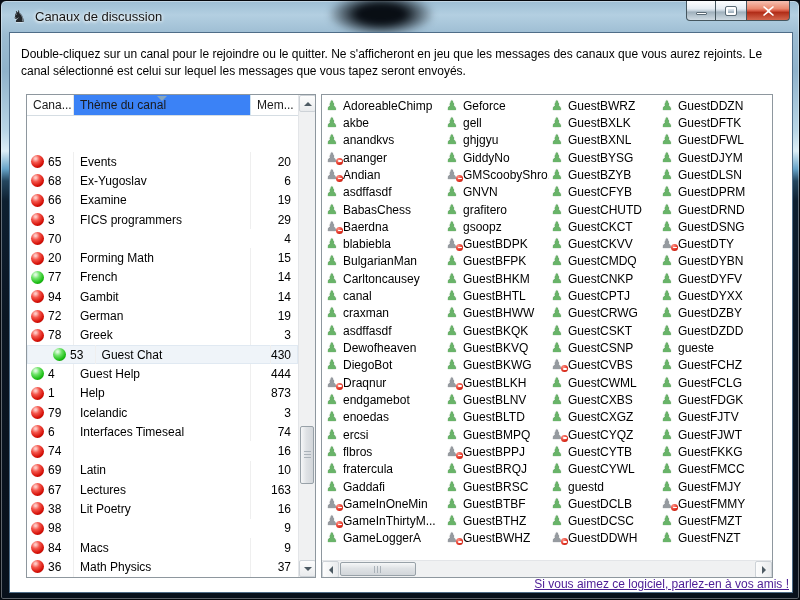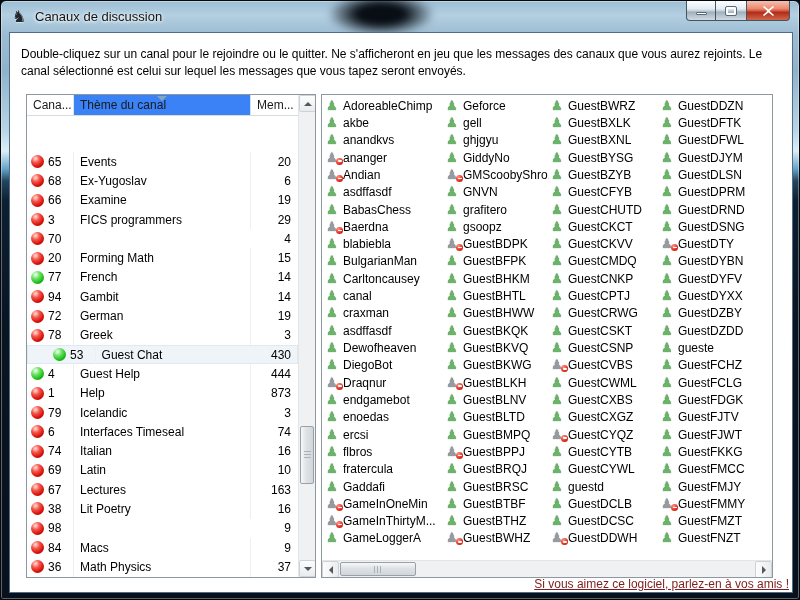--- a/index.html
+++ b/index.html
@@ -67,21 +67,21 @@
   .user-col.c2{left:124px;width:103px;}
   .user-col.c3{left:229px;width:108px;}
   .user-col.c4{left:339px;width:112px;}
   .user-item{height:17.32px;display:flex;align-items:center;white-space:nowrap;overflow:hidden;}
   .pawn{position:relative;flex:none;width:13px;height:16px;font-family:"DejaVu Sans",sans-serif;font-size:13px;line-height:16px;color:#69b469;text-shadow:0 0 1px #2e6e2e;}
   .pawn.busy{color:#969ba0;text-shadow:0 0 1px #5a5f64;}
   .badge{position:absolute;right:-4px;bottom:1px;width:7px;height:7px;border-radius:50%;background:radial-gradient(circle at 35% 30%,#ff958a,#e02c1c 60%,#9c0f04);}
   .badge::after{content:"";position:absolute;left:1.5px;top:2.7px;width:4px;height:1.5px;background:#fff;border-radius:1px;}
   .uname{margin-left:4px;font-size:12px;color:#000;}
 
-  .footer-link{position:absolute;right:3px;bottom:1px;font-size:12px;color:#7f1d1d;text-decoration:underline;cursor:pointer;}
+  .footer-link{position:absolute;right:3px;bottom:1px;font-size:12px;color:#4c1d95;text-decoration:underline;cursor:pointer;}
 </style>
 </head>
 <body>
 
 <div class="window">
   <div class="title-blob"></div>
 
   <div class="titlebar">
     <span class="app-icon">♞</span>
     <span class="title-text">Canaux de discussion</span>
@@ -234,21 +234,20 @@
               <span>6</span>
             </span>
             <span class="c-theme">Interfaces Timeseal</span>
             <span class="c-mem">74</span>
           </div>
           <div class="ch-row">
             <span class="c-id">
               <span class="ball red"></span>
               <span>74</span>
             </span>
-            <span class="c-theme">Italian</span>
             <span class="c-mem">16</span>
           </div>
           <div class="ch-row">
             <span class="c-id">
               <span class="ball red"></span>
               <span>69</span>
             </span>
             <span class="c-theme">Latin</span>
             <span class="c-mem">10</span>
           </div>

